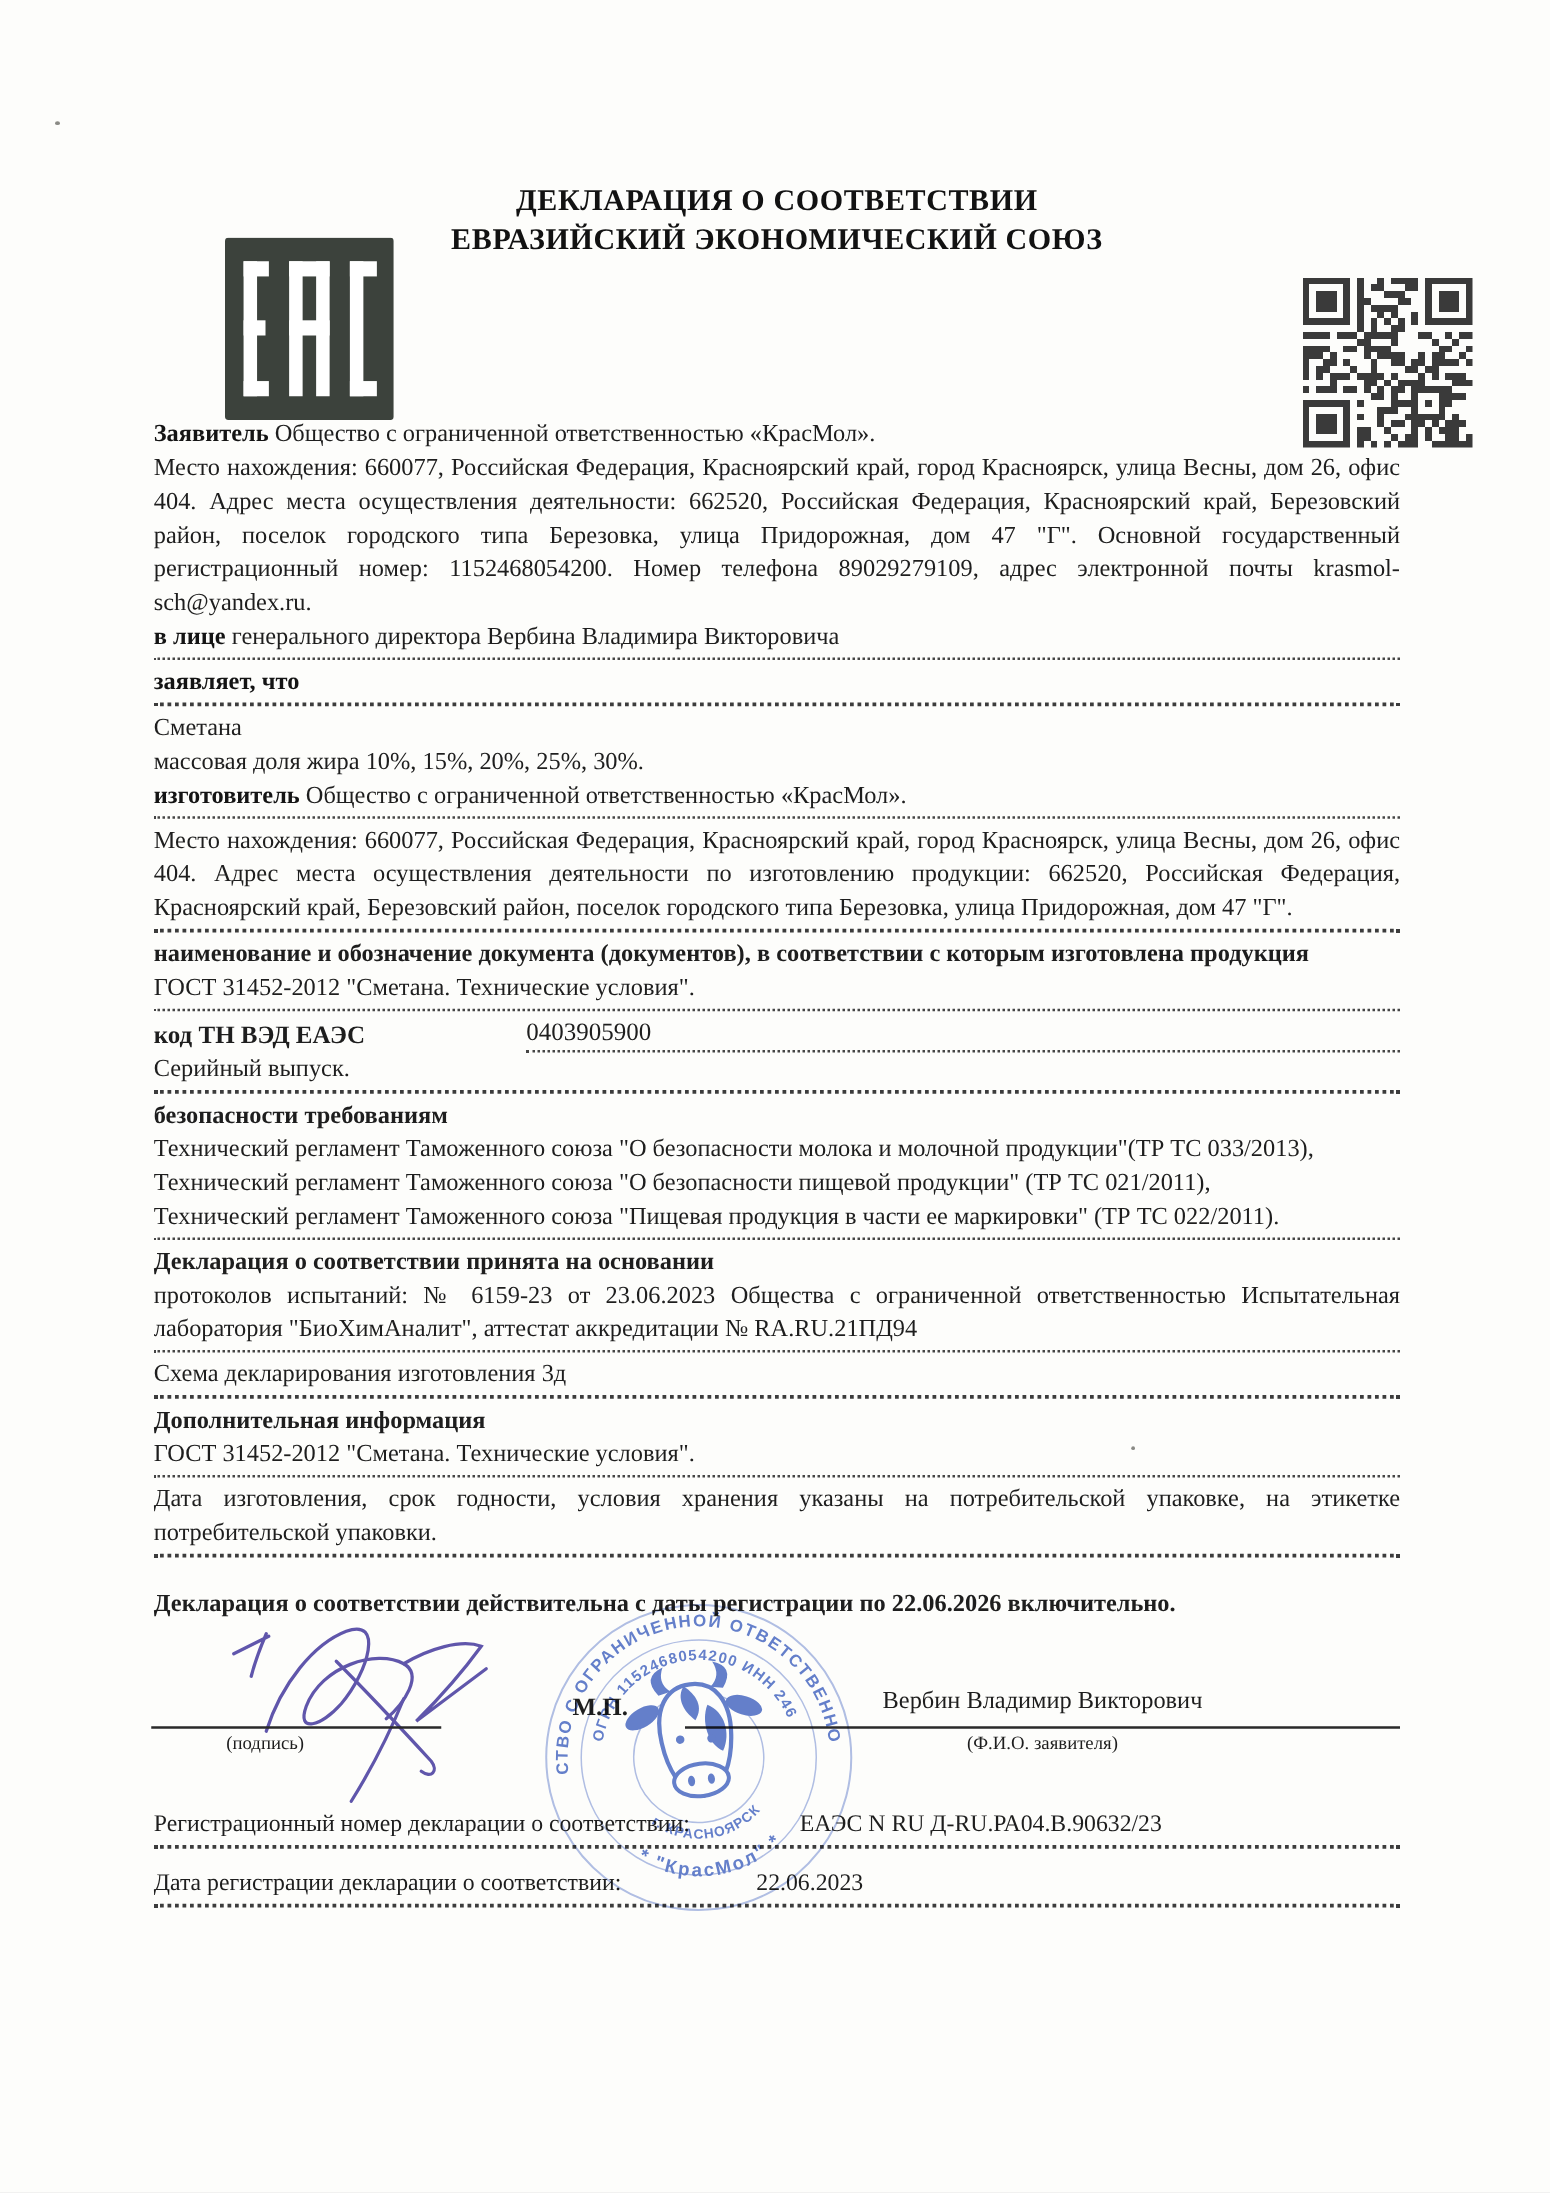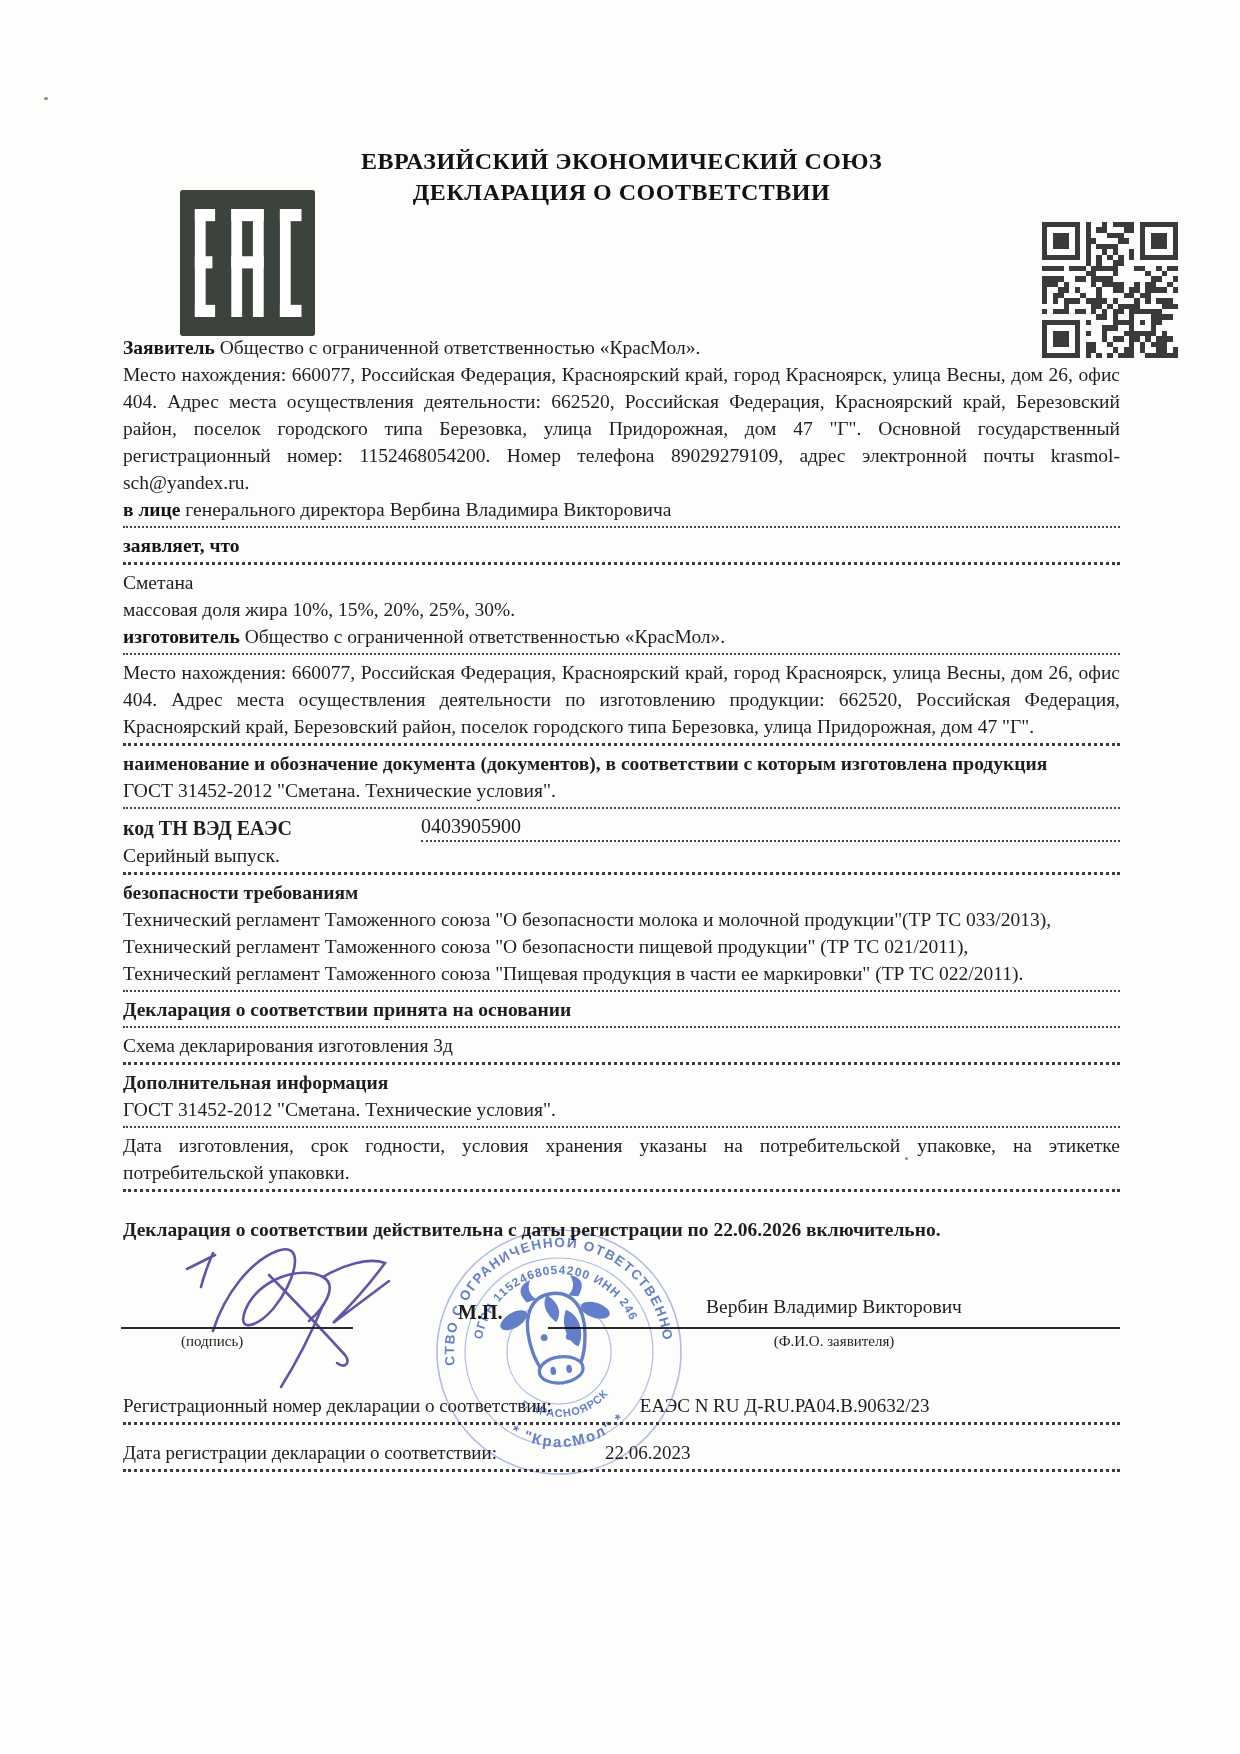--- a/index.html
+++ b/index.html
@@ -66,22 +66,22 @@
         <rect x="54" y="14" width="8" height="80" fill="#fff"></rect>
         <rect x="38" y="14" width="24" height="9" fill="#fff"></rect>
         <rect x="38" y="49" width="24" height="9" fill="#fff"></rect>
 
         <rect x="74" y="14" width="8" height="80" fill="#fff"></rect>
         <rect x="74" y="14" width="16" height="9" fill="#fff"></rect>
         <rect x="74" y="85" width="16" height="9" fill="#fff"></rect>
       </svg>
 
       <div class="doc-title">
+        <div>ДЕКЛАРАЦИЯ О СООТВЕТСТВИИ</div>
         <div>ЕВРАЗИЙСКИЙ ЭКОНОМИЧЕСКИЙ СОЮЗ</div>
-        <div>ДЕКЛАРАЦИЯ О СООТВЕТСТВИИ</div>
       </div>
 
       <svg class="qr" id="qr-svg" viewBox="0 0 25 25" shape-rendering="crispEdges">
           <rect x="0" y="0" width="1" height="1" fill="#3a3a3a"></rect>
           <rect x="1" y="0" width="1" height="1" fill="#3a3a3a"></rect>
           <rect x="2" y="0" width="1" height="1" fill="#3a3a3a"></rect>
           <rect x="3" y="0" width="1" height="1" fill="#3a3a3a"></rect>
           <rect x="4" y="0" width="1" height="1" fill="#3a3a3a"></rect>
           <rect x="5" y="0" width="1" height="1" fill="#3a3a3a"></rect>
           <rect x="6" y="0" width="1" height="1" fill="#3a3a3a"></rect>
@@ -428,20 +428,21 @@
     <div class="ln">Серийный выпуск.</div>
     <div class="rule thick"></div>
 
     <div class="ln" style="font-weight:bold">безопасности требованиям</div>
     <div class="ln">Технический регламент Таможенного союза "О безопасности молока и молочной продукции"(ТР ТС 033/2013),</div>
     <div class="ln">Технический регламент Таможенного союза "О безопасности пищевой продукции" (ТР ТС 021/2011),</div>
     <div class="ln">Технический регламент Таможенного союза "Пищевая продукция в части ее маркировки" (ТР ТС 022/2011).</div>
     <div class="rule"></div>
 
     <div class="ln" style="font-weight:bold">Декларация о соответствии принята на основании</div>
+    <div class="para">протоколов испытаний: № 6159-23 от 23.06.2023 Общества с ограниченной ответственностью Испытательная лаборатория "БиоХимАналит", аттестат аккредитации № RA.RU.21ПД94</div>
     <div class="rule"></div>
 
     <div class="ln">Схема декларирования изготовления 3д</div>
     <div class="rule thick"></div>
 
     <div class="ln" style="font-weight:bold">Дополнительная информация</div>
     <div class="ln">ГОСТ 31452-2012  "Сметана. Технические условия".</div>
     <div class="rule"></div>
 
     <div class="para">Дата изготовления, срок годности, условия хранения указаны на потребительской упаковке, на этикетке потребительской упаковки.</div>

